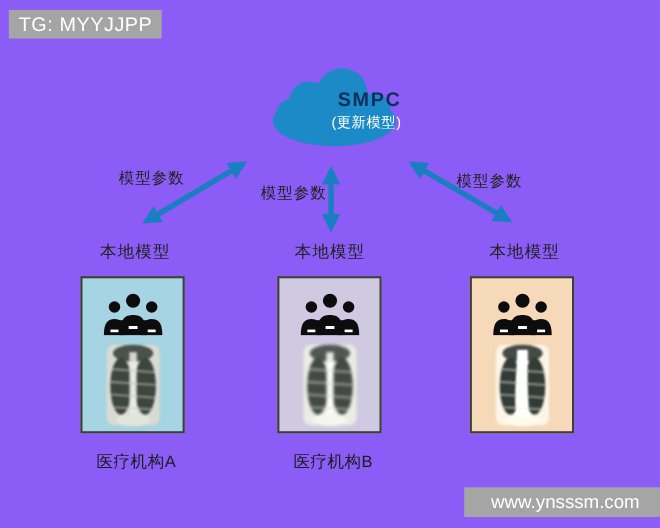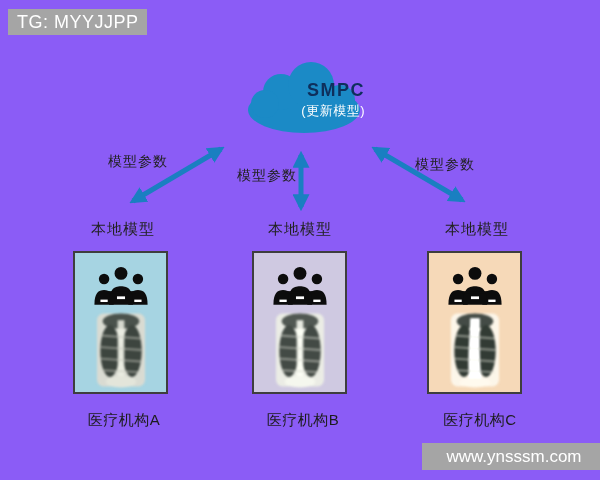--- a/index.html
+++ b/index.html
@@ -198,17 +198,16 @@
         <line x1="5" y1="36" x2="47" y2="39"></line>
         <line x1="5" y1="48" x2="47" y2="51"></line>
         <line x1="6" y1="60" x2="46" y2="62"></line>
       </g>
       <ellipse cx="26" cy="73" rx="16" ry="5" fill="#f3ede2"></ellipse>
     </svg>
   </div>
 
   <div class="float-label org-label" style="left:124px; top:420px;">医疗机构A</div>
   <div class="float-label org-label" style="left:303px; top:420px;">医疗机构B</div>
-  <div class="float-label org-label" style="left:480px; top:420px;">医疗机构C</div>
 
   <div class="badge badge-bottom">www.ynsssm.com</div>
 
 </div>
 
 </body></html>

